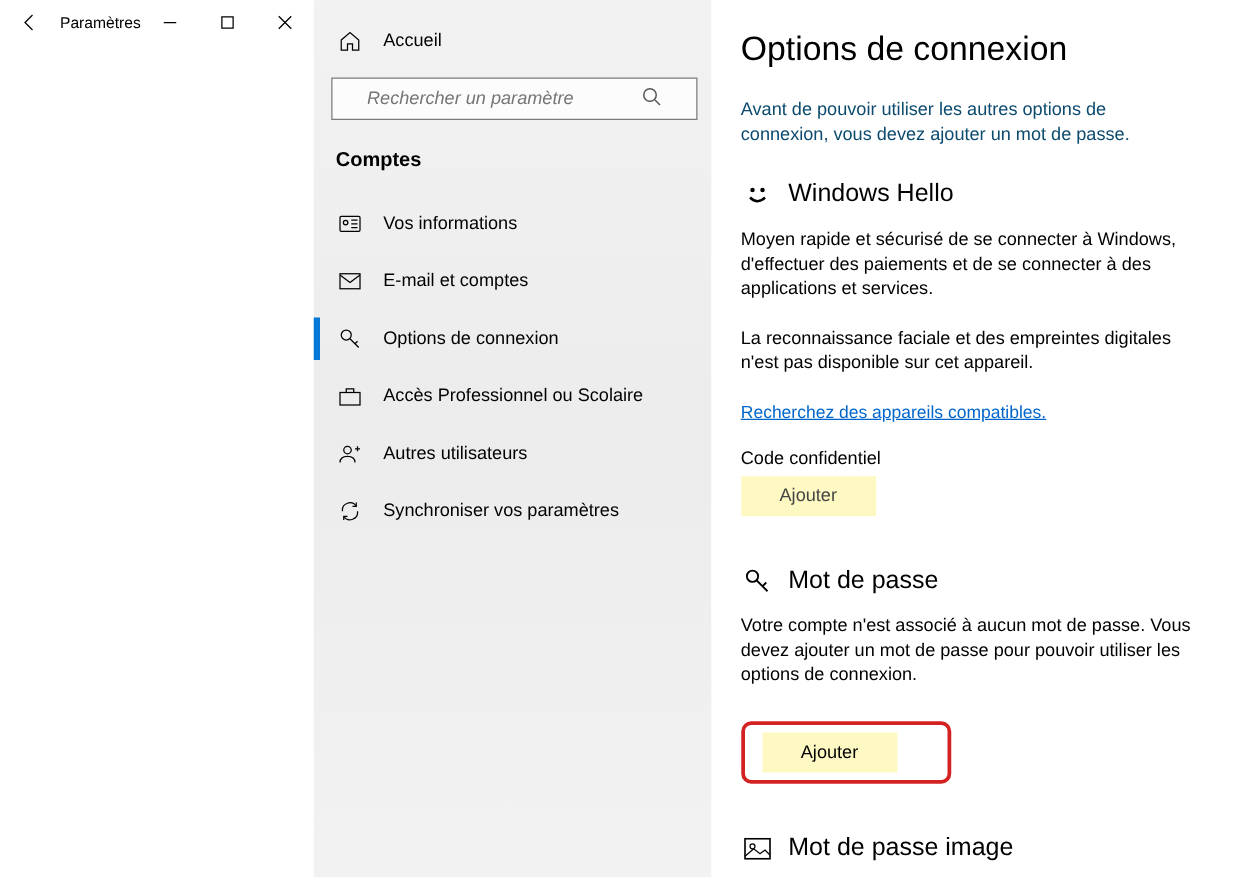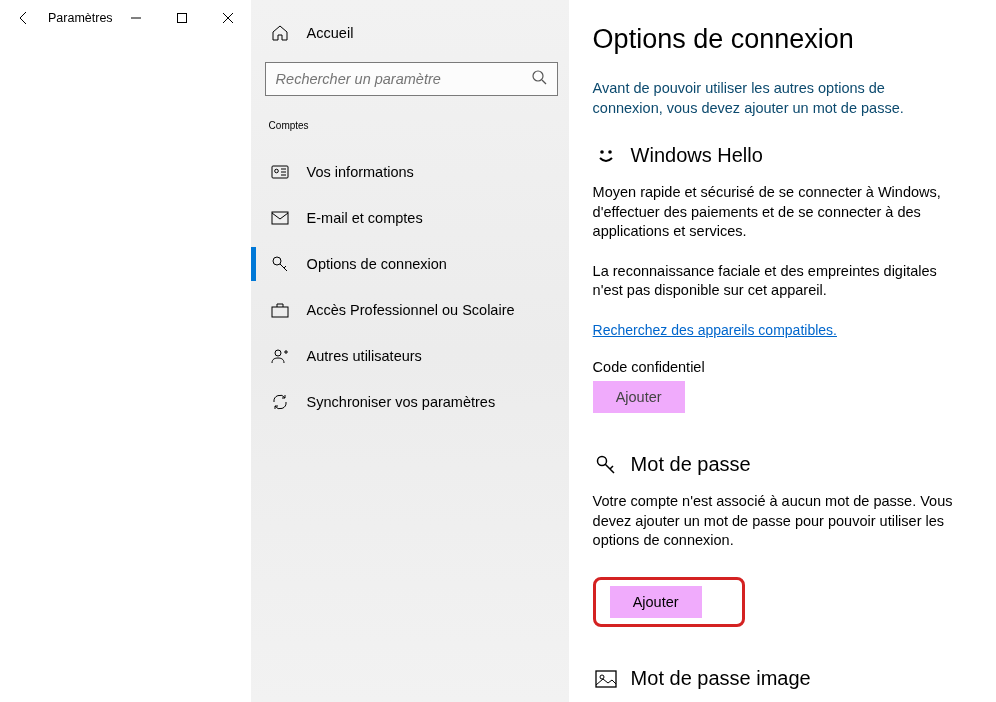--- a/index.html
+++ b/index.html
@@ -10,36 +10,36 @@
   .titlebar-title { font-size: 12.5px; color: #000; }
   .spacer { flex: 1; }
   .win-btn { width: 46px; height: 36px; display: flex; align-items: center; justify-content: center; }
 
   .body { display: flex; flex: 1; }
   .sidebar { width: 318px; background: linear-gradient(180deg, #f2f2f2 0%, #ececec 50%, #f2f2f2 100%); padding-top: 10px; }
   .nav-item { display: flex; align-items: center; height: 46px; padding-left: 18px; cursor: default; }
   .nav-item .icon { width: 22px; display: flex; align-items: center; justify-content: center; margin-right: 16px; }
   .nav-item .label { font-size: 14.5px; color: #000; }
   .search-row { padding: 6px 14px 14px 14px; }
-  .search { width: 293px; height: 34px; border: 1px solid #7a7a7a; background: #fcfcfc; display: flex; align-items: center; padding: 0 10px; }
+  .search { width: 293px; height: 34px; border: 1px solid #7a7a7a; background: #fcfcfc; display: flex; align-items: center; padding: 0 28px; }
   .search input { flex: 1; border: none; outline: none; background: transparent; font-size: 14.5px; font-style: italic; color: #6a6a6a; }
-  .category { padding: 10px 18px 18px 18px; font-size: 10px; font-weight: 400; }
+  .category { padding: 10px 18px 18px 18px; font-size: 16px; font-weight: 700; }
   .nav-item.active { position: relative; }
   .nav-item.active::before { content: ""; position: absolute; left: 0; top: 6px; bottom: 6px; width: 5px; background: #0078d7; }
 
   .main { flex: 1; padding: 24px 40px 0 24px; overflow: hidden; }
   .page-title { font-size: 27px; font-weight: 350; margin-bottom: 24px; }
   .warn { color: #0c4a6e; font-size: 14.5px; line-height: 1.35; max-width: 432px; margin-bottom: 26px; }
   .section-h { display: flex; align-items: flex-end; margin-bottom: 16px; }
   .section-h .icon { width: 26px; margin-right: 12px; display: flex; justify-content: center; }
   .section-h h2 { font-size: 20px; font-weight: 400; }
   .para { font-size: 14.5px; color: #000; line-height: 1.35; max-width: 448px; margin-bottom: 20px; }
   .link { color: #0066cc; font-size: 14px; }
   .sub-label { font-size: 14.5px; color: #000; margin-top: 20px; margin-bottom: 6px; }
-  .btn { display: inline-flex; align-items: center; justify-content: center; width: 92px; height: 32px; background: #f0abfc; border: none; font-size: 14.5px; color: #444; }
+  .btn { display: inline-flex; align-items: center; justify-content: center; width: 108px; height: 32px; background: #fef9c3; border: none; font-size: 14.5px; color: #444; }
   .btn.enabled { color: #000; }
   .highlight-box { border: 3px solid #d42222; border-radius: 8px; padding: 6px 40px 6px 14px; display: inline-block; margin-top: 6px; }
   .section-gap { height: 40px; }
 </style>
 </head>
 <body>
 
 <div class="window">
 
   <div class="titlebar">

